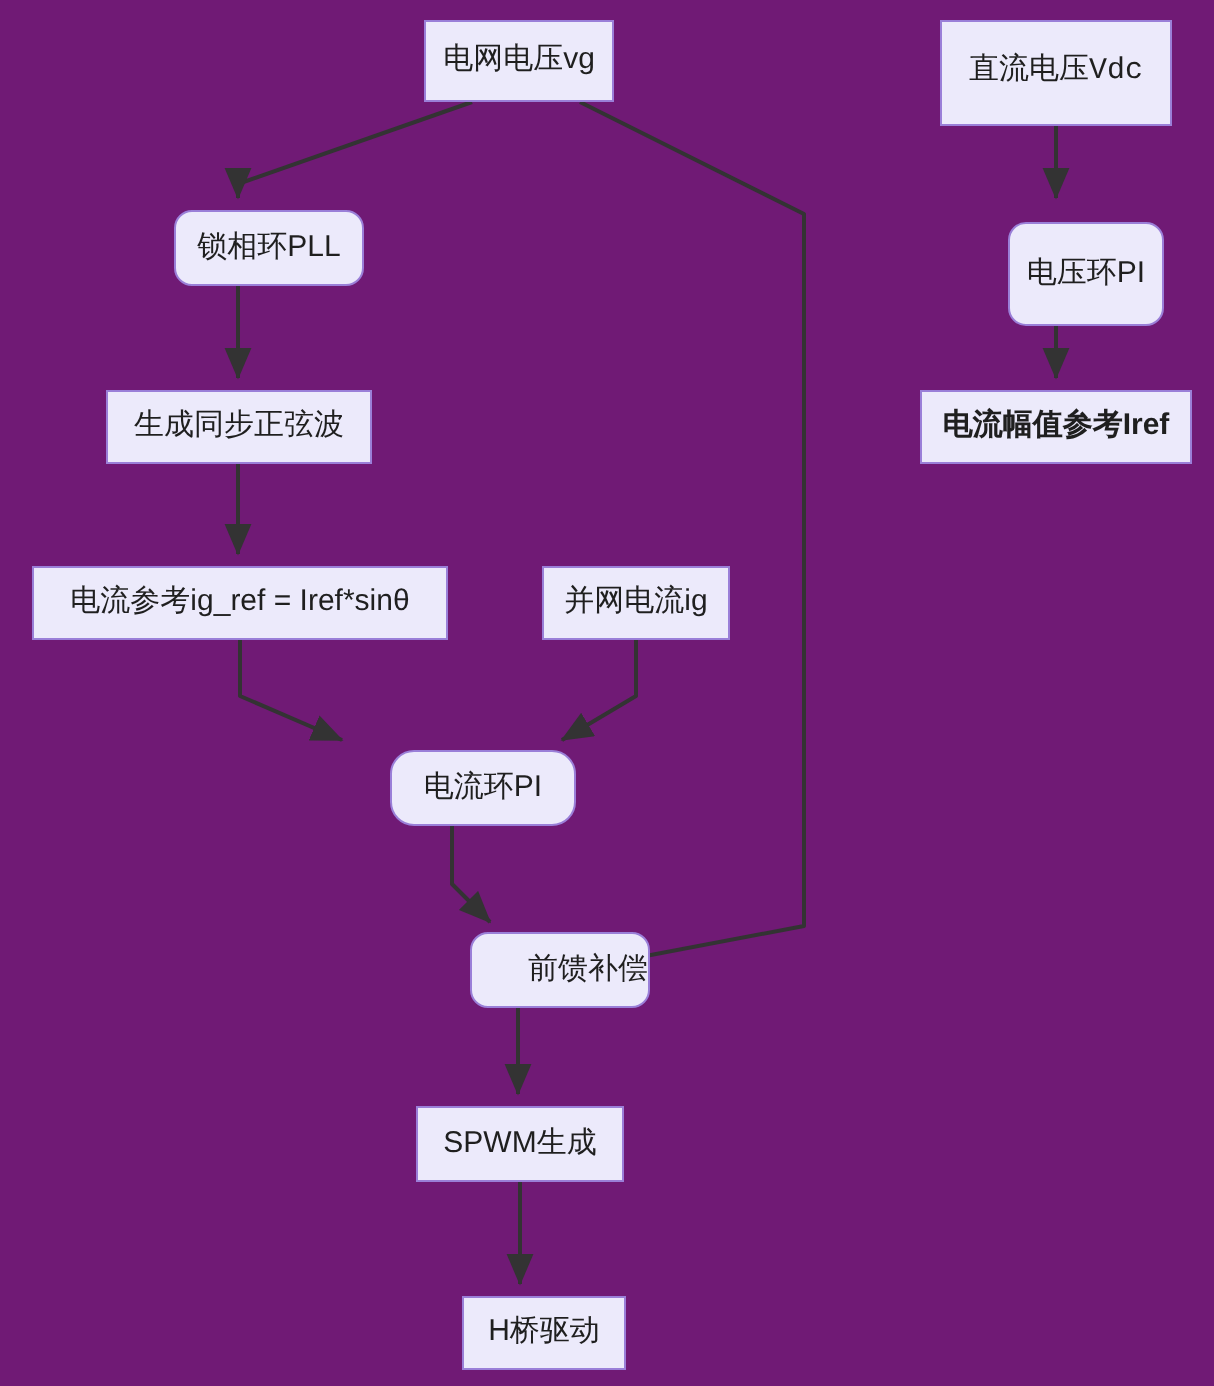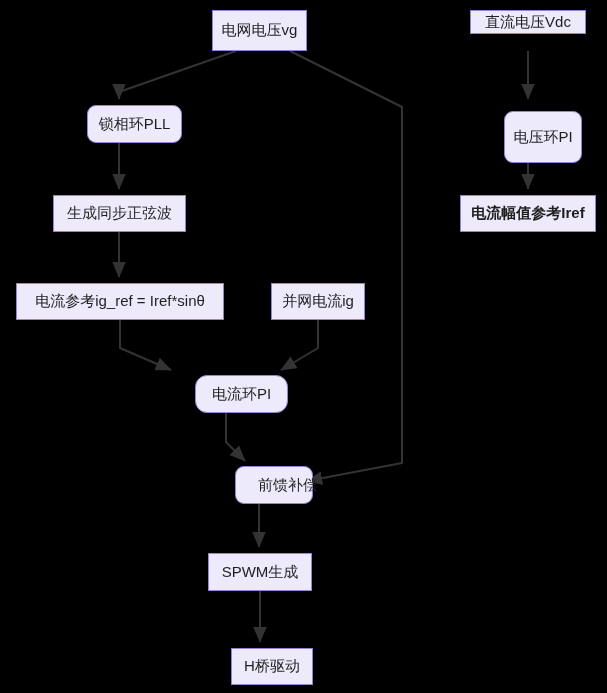--- a/index.html
+++ b/index.html
@@ -7,21 +7,21 @@
     padding: 0;
     background: #ffffff;
   }
   body {
     font-family: "Liberation Sans", "DejaVu Sans", sans-serif;
   }
   #flow-canvas {
     position: relative;
     width: 607px;
     height: 693px;
-    background: #000000;
+    background: #701a75;
     overflow: hidden;
   }
   #edge-layer {
     position: absolute;
     left: 0;
     top: 0;
     width: 607px;
     height: 693px;
   }
   .node {
@@ -71,21 +71,21 @@
         <polyline points="528,143 528,189" fill="none" stroke="#333333" stroke-width="2" stroke-linejoin="round" stroke-linecap="butt" marker-end="url(#arrowhead)"></polyline>
         <polyline points="259,504 259,547" fill="none" stroke="#333333" stroke-width="2" stroke-linejoin="round" stroke-linecap="butt" marker-end="url(#arrowhead)"></polyline>
         <polyline points="260,591 260,642" fill="none" stroke="#333333" stroke-width="2" stroke-linejoin="round" stroke-linecap="butt" marker-end="url(#arrowhead)"></polyline>
       </g>
   </svg>
 
   <div id="nodes-group">
       <div class="node" style="left: 212px; top: 10px; width: 95px; height: 41px; background: rgb(236, 234, 251); border-color: rgb(154, 127, 216); color: rgb(31, 31, 31);">
         <span class="node-label">电网电压vg</span>
       </div>
-      <div class="node" style="left: 470px; top: 10px; width: 116px; height: 24px; background: rgb(236, 234, 251); border-color: rgb(154, 127, 216); color: rgb(31, 31, 31);">
+      <div class="node" style="left: 470px; top: 10px; width: 116px; height: 53px; background: rgb(236, 234, 251); border-color: rgb(154, 127, 216); color: rgb(31, 31, 31); font-family: Liberation Mono, monospace;">
         <span class="node-label">直流电压Vdc</span>
       </div>
       <div class="node rounded" style="left: 72px; top: 105px; width: 95px; height: 38px; background: rgb(236, 234, 251); border-color: rgb(154, 127, 216); color: rgb(31, 31, 31);">
         <span class="node-label">锁相环PLL</span>
       </div>
       <div class="node rounded" style="left: 489px; top: 111px; width: 78px; height: 52px; background: rgb(236, 234, 251); border-color: rgb(154, 127, 216); color: rgb(31, 31, 31);">
         <span class="node-label">电压环PI</span>
       </div>
       <div class="node" style="left: 53px; top: 195px; width: 133px; height: 37px; background: rgb(236, 234, 251); border-color: rgb(154, 127, 216); color: rgb(31, 31, 31);">
         <span class="node-label">生成同步正弦波</span>
@@ -95,21 +95,21 @@
       </div>
       <div class="node" style="left: 16px; top: 283px; width: 208px; height: 37px; background: rgb(236, 234, 251); border-color: rgb(154, 127, 216); color: rgb(31, 31, 31); align-items: center;">
         <span class="node-label">电流参考ig_ref = Iref*sinθ</span>
       </div>
       <div class="node" style="left: 271px; top: 283px; width: 94px; height: 37px; background: rgb(236, 234, 251); border-color: rgb(154, 127, 216); color: rgb(31, 31, 31); justify-content: center;">
         <span class="node-label">并网电流ig</span>
       </div>
       <div class="node rounded" style="left: 180px; top: 375px; width: 93px; height: 38px; background: rgb(236, 234, 251); border-color: rgb(154, 127, 216); color: rgb(31, 31, 31); border-radius: 12px;">
         <span class="node-label">电流环PI</span>
       </div>
-      <div class="node rounded" style="left: 220px; top: 466px; width: 78px; height: 38px; background: rgb(236, 234, 251); border-color: rgb(154, 127, 216); color: rgb(31, 31, 31); padding-left: 28px;">
+      <div class="node rounded" style="left: 220px; top: 466px; width: 90px; height: 38px; background: rgb(236, 234, 251); border-color: rgb(154, 127, 216); color: rgb(31, 31, 31); padding-left: 28px;">
         <span class="node-label">前馈补偿</span>
       </div>
       <div class="node" style="left: 208px; top: 553px; width: 104px; height: 38px; background: rgb(236, 234, 251); border-color: rgb(154, 127, 216); color: rgb(31, 31, 31);">
         <span class="node-label">SPWM生成</span>
       </div>
       <div class="node" style="left: 231px; top: 648px; width: 82px; height: 37px; background: rgb(236, 234, 251); border-color: rgb(154, 127, 216); color: rgb(31, 31, 31);">
         <span class="node-label">H桥驱动</span>
       </div>
     </div>
 

